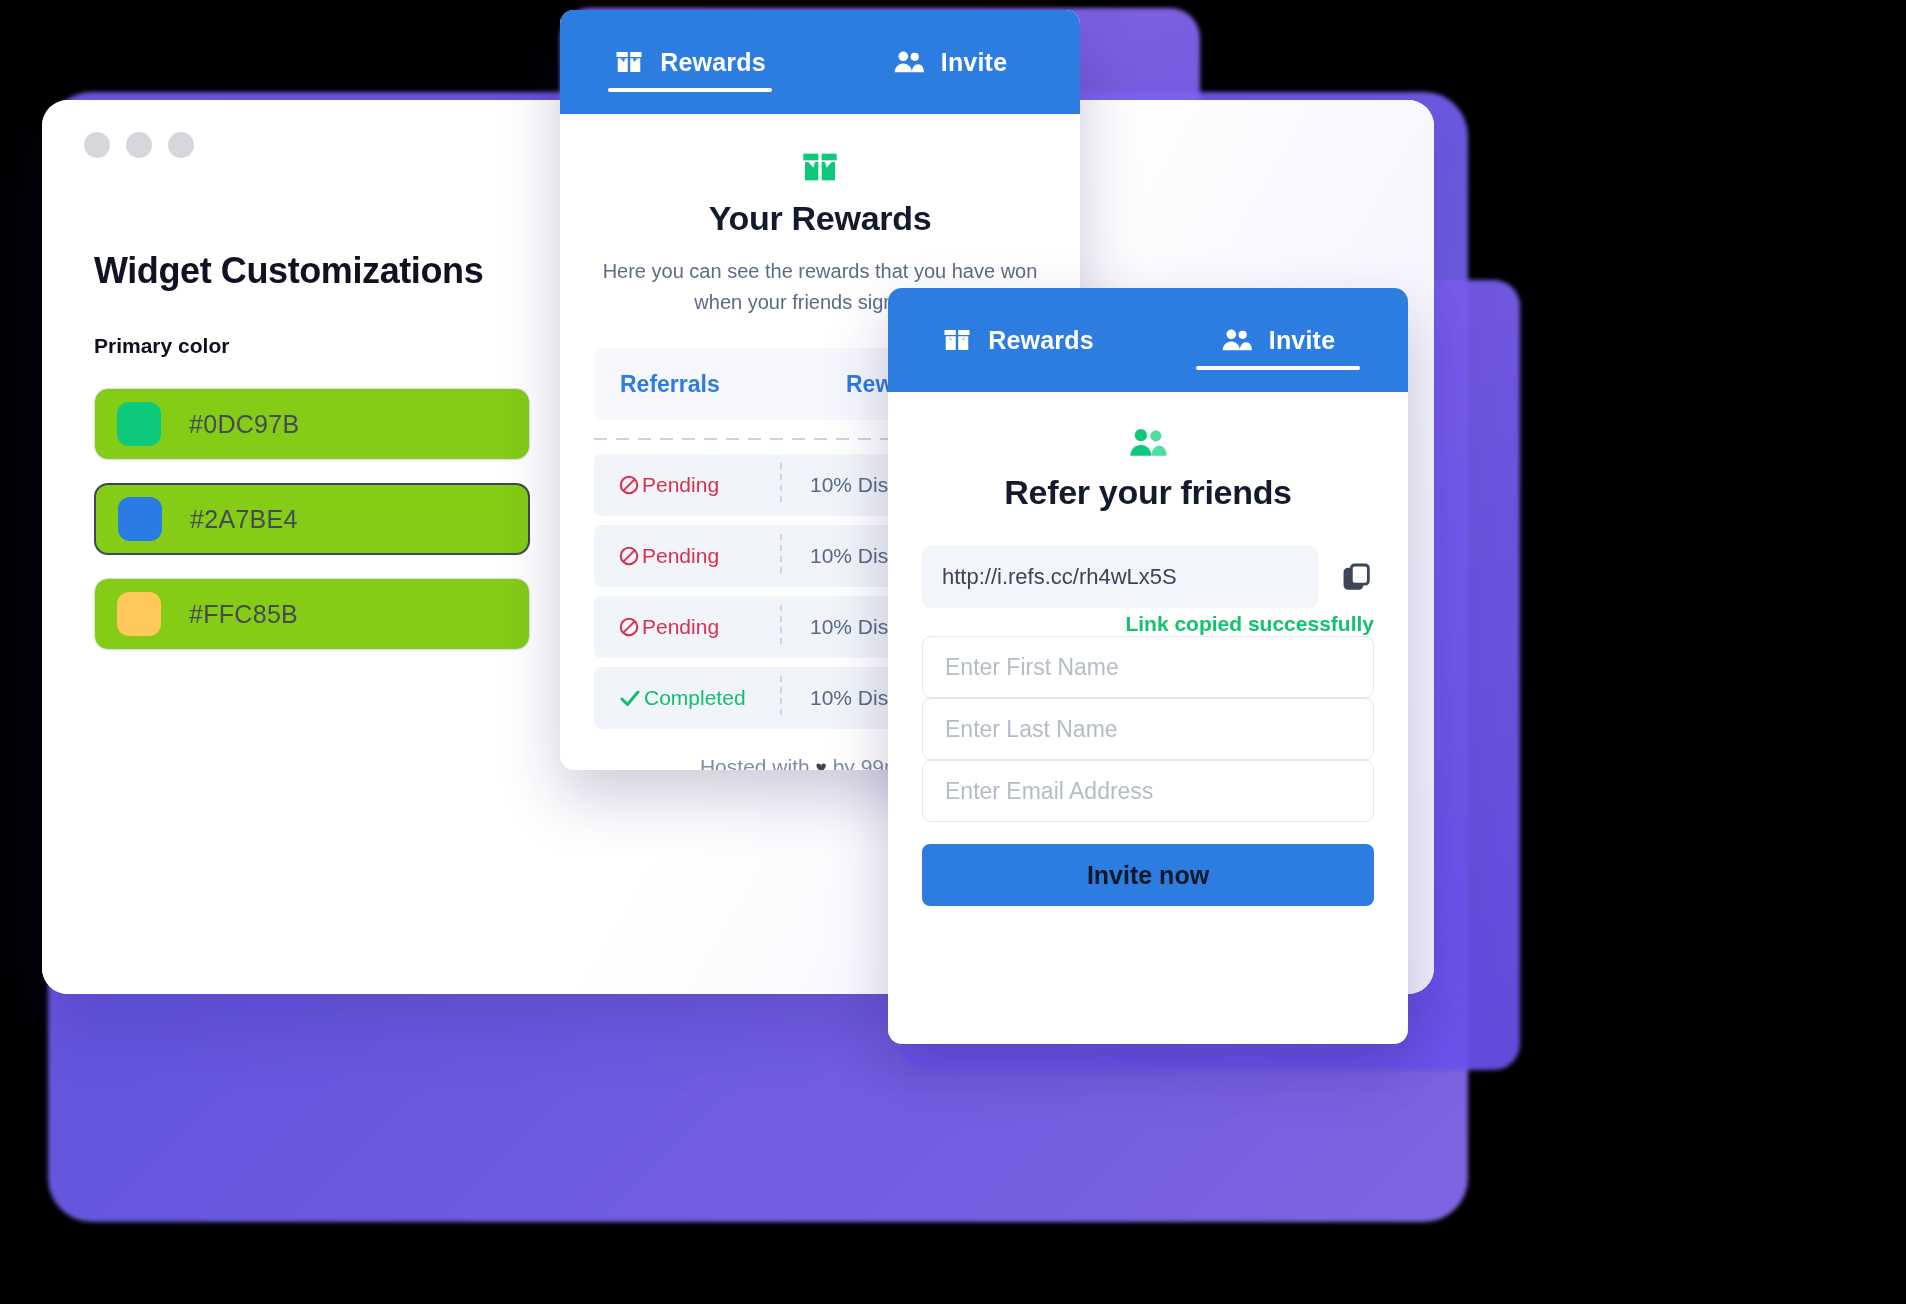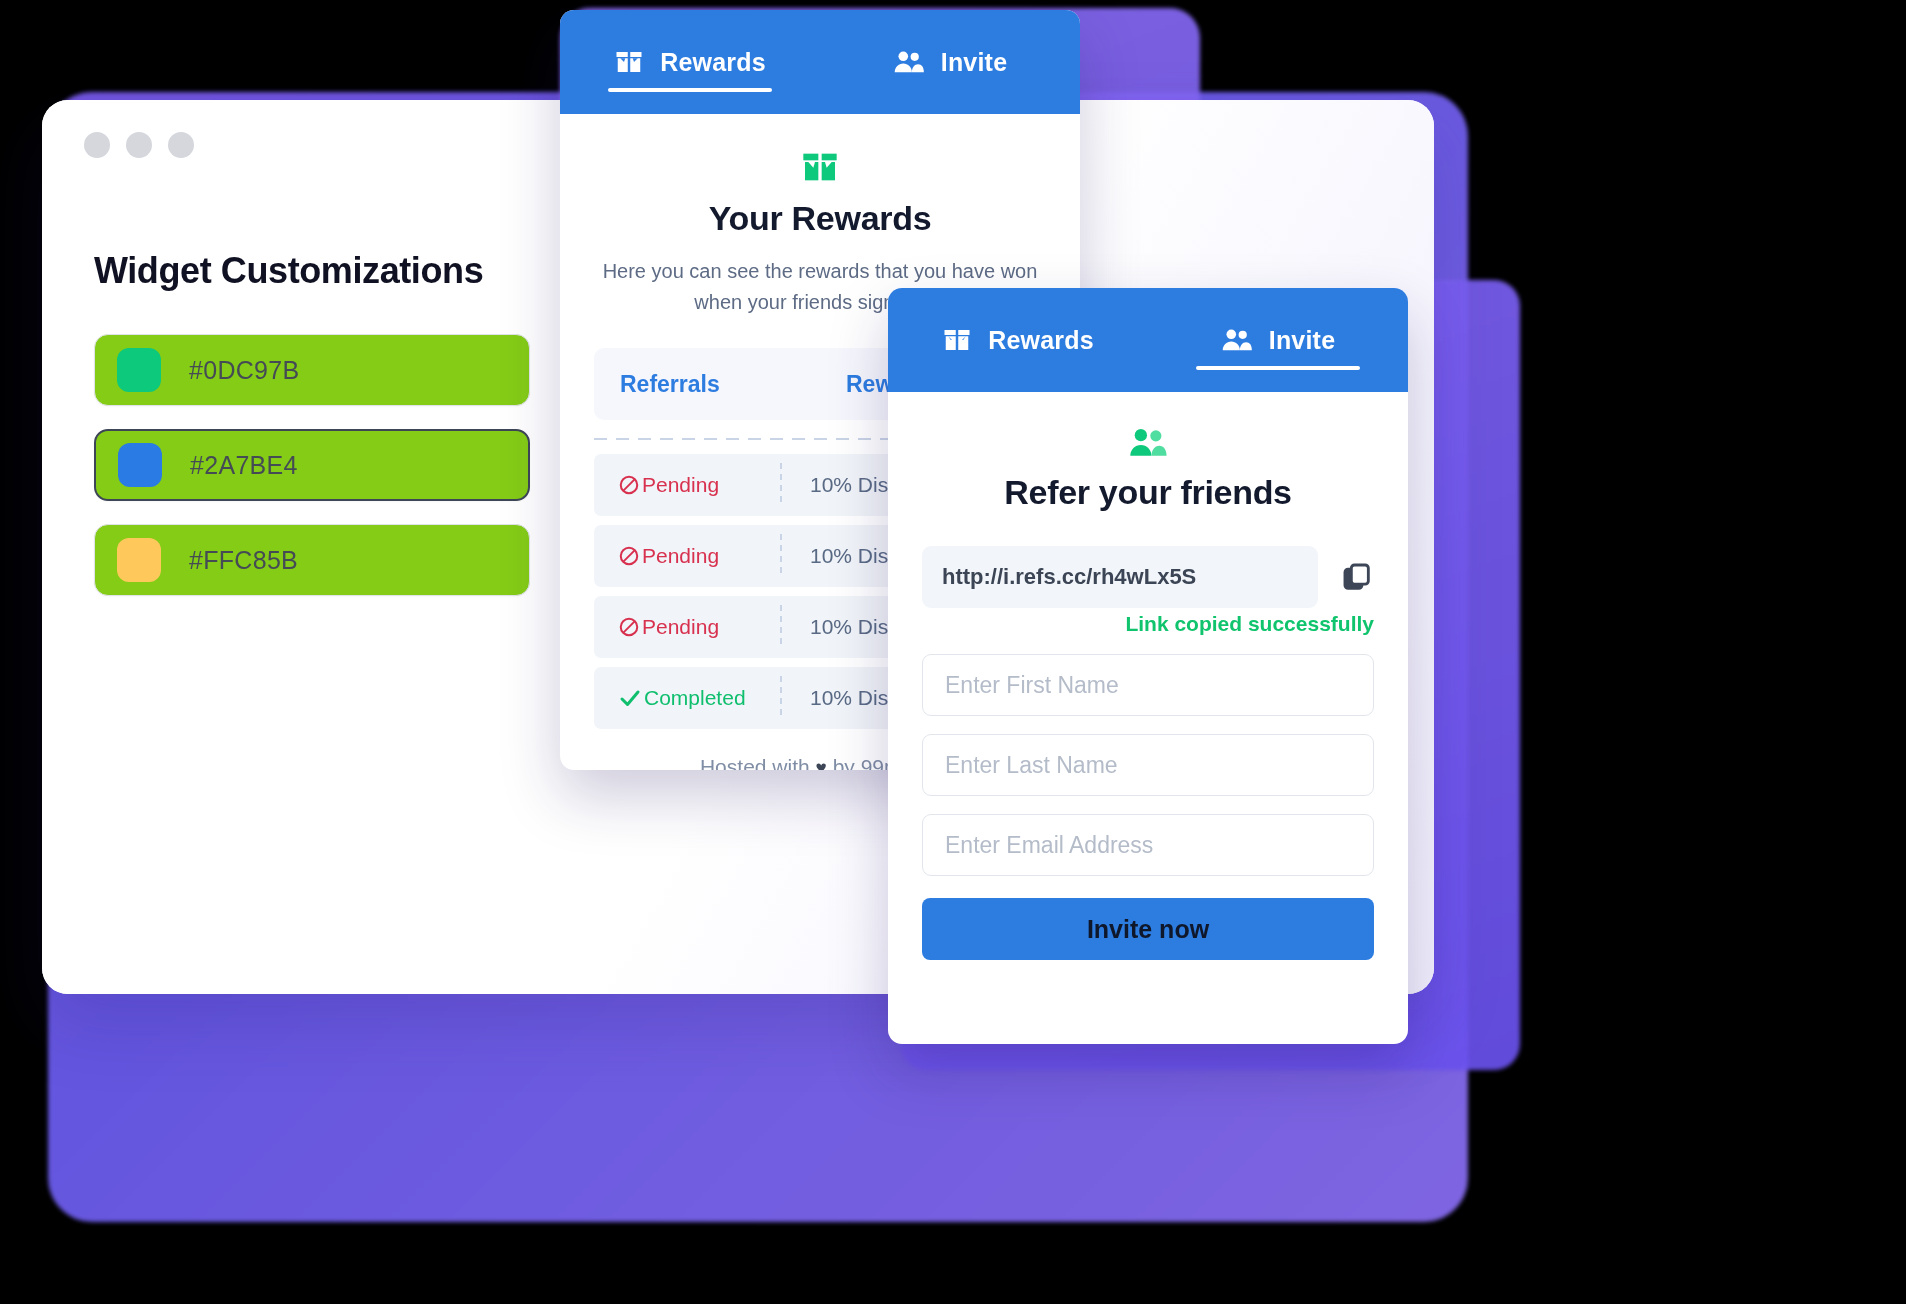--- a/index.html
+++ b/index.html
@@ -124,33 +124,33 @@
               background-size: 2px 11px; }
   .cell-reward { padding-left: 28px; font-size: 21px; color: #596a85; white-space: nowrap; }
   .hosted {
     margin-top: 26px; text-align: center;
     font-size: 21px; color: #7f8da5; white-space: nowrap;
   }
   .heart { color: #3d4657; font-size: 19px; }
 
   
   #invite-card { left: 888px; top: 288px; width: 520px; height: 756px; }
-  .url-wrap { display: flex; align-items: center; gap: 22px; margin-top: 34px; font-weight: bold; }
+  .url-wrap { display: flex; align-items: center; gap: 22px; margin-top: 34px; }
   .url-box {
     flex: 1; height: 62px; background: #f2f5f9; border-radius: 9px;
     display: flex; align-items: center; padding-left: 20px;
     font-size: 22px; color: #3b4555;
   }
   .copy-btn { flex: 0 0 auto; display: flex; align-items: center; cursor: pointer; }
   .copied-msg {
     margin-top: 4px; text-align: right; font-size: 21px;
     font-weight: 600; color: #10c46e;
   }
   .txt-input {
-    width: 100%; height: 62px; margin-top: 18px;
+    width: 100%; height: 62px; margin-top: 0;
     border: 1.6px solid #e2e6ec; border-radius: 9px;
     padding-left: 22px; font-size: 23px; color: #30384a;
     font-family: "Liberation Sans", sans-serif; background: #fff;
   }
   .txt-input::placeholder { color: #b4bcc9; }
   .primary-btn {
     width: 100%; height: 62px; margin-top: 22px;
     background: #2d7ce0; color: #0f172a; border: 0; border-radius: 8px;
     font-size: 25px; font-weight: 700; cursor: pointer;
     font-family: "Liberation Sans", sans-serif;
@@ -168,20 +168,21 @@
   <div class="window">
     <div class="window-sheen"></div>
     <div class="dots">
       <span class="dot"></span>
       <span class="dot"></span>
       <span class="dot"></span>
     </div>
 
     <div class="win-body">
       <div class="win-title">Widget Customizations</div>
+      <div class="field-label">Primary color</div>
 
       <div class="color-row">
         <span class="swatch" style="background:#0DC97B"></span>
         <span class="color-text">#0DC97B</span>
       </div>
 
       <div class="color-row selected">
         <span class="swatch" style="background:#2A7BE4"></span>
         <span class="color-text">#2A7BE4</span>
       </div>

